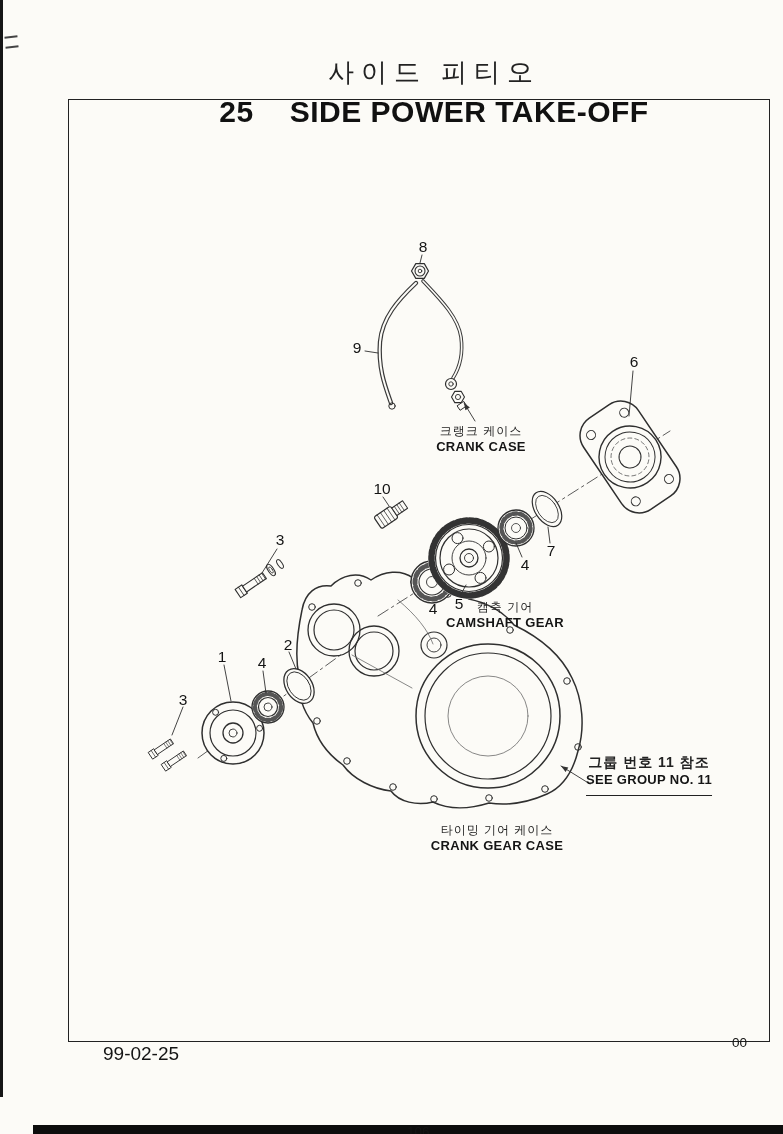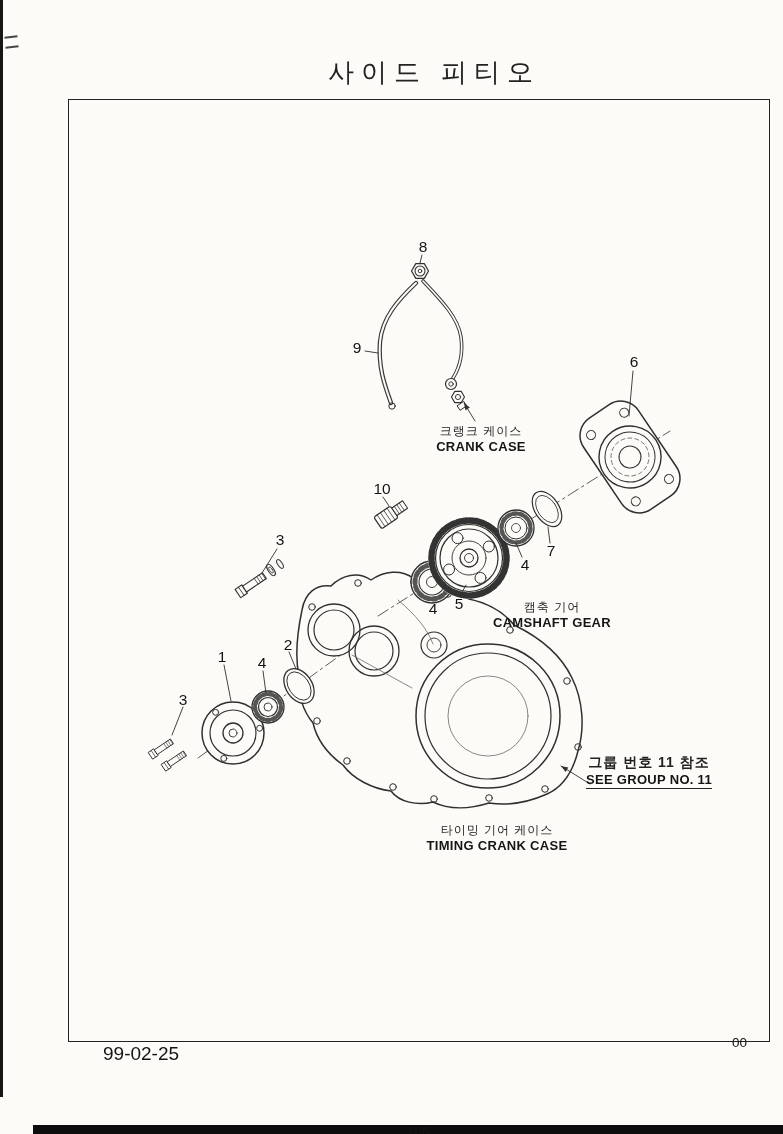--- a/index.html
+++ b/index.html
@@ -25,38 +25,39 @@
 
   .diagram-svg { position:absolute; left:0; top:0; }
 
   
   .annotation-layer { position:absolute; inset:0; pointer-events:none; }
   .callout { position:absolute; transform:translate(-50%,-50%); font-size:15.5px; color:#141414; }
   .part-label { position:absolute; transform:translateX(-50%); text-align:center; white-space:nowrap; line-height:1.2; }
   .lbl-ko { font-size:12px; letter-spacing:1px; color:#222; }
   .lbl-en { font-size:13px; font-weight:700; letter-spacing:0.3px; color:#151515; margin-top:1px; }
   .underline-en .lbl-ko { font-size:14px; font-weight:700; }
-  .underline-en .lbl-en { border-bottom:1.4px solid #222; padding-bottom:1px; }
+  .underline-en .lbl-en { border-bottom:1.4px solid #222; padding-bottom:8px; }
 
   
   .footer-date { position:absolute; left:103px; top:1043px; font-size:19px; }
   .footer-page { position:absolute; left:407px; top:1107px; font-size:13.5px;margin-top:17px; }
   .footer-rev  { position:absolute; left:732px; top:1035px; font-size:13.5px; }
 </style>
 </head>
 <body>
 
 <div class="page">
 
   <div class="scan-edge-left"></div>
   <div class="scan-mark"></div>
   <div class="scan-edge-bottom"></div>
 
   <div class="header">
     <div class="title-ko">사이드 피티오</div>
+    <div class="title-en"><span class="section-no">25</span><span>SIDE POWER TAKE-OFF</span></div>
   </div>
 
   <div class="frame"></div>
 
   <svg class="diagram-svg" width="783" height="1134" viewBox="0 0 783 1134">
     <defs>
       <g id="bolt">
         <rect x="-17" y="-5" width="8" height="10" fill="#fcfbf7" stroke-width="1.1"></rect>
         <rect x="-9" y="-3.5" width="24" height="7" fill="#fcfbf7" stroke-width="1.1"></rect>
         <line x1="-13" y1="-5" x2="-13" y2="5" stroke-width="0.8"></line>
@@ -259,27 +260,27 @@
       <div class="callout" style="left: 525px; top: 565px;">4</div>
       <div class="callout" style="left: 551px; top: 551px;">7</div>
       <div class="callout" style="left: 288px; top: 645px;">2</div>
       <div class="callout" style="left: 262px; top: 663px;">4</div>
       <div class="callout" style="left: 222px; top: 657px;">1</div>
       <div class="callout" style="left: 183px; top: 700px;">3</div>
       <div class="part-label" style="left: 481px; top: 424px;">
         <div class="lbl-ko">크랭크 케이스</div>
         <div class="lbl-en">CRANK CASE</div>
       </div>
-      <div class="part-label" style="left: 552px; top: 600px; text-align: center;">
+      <div class="part-label" style="left: 505px; top: 600px; text-align: center;">
         <div class="lbl-ko">캠축 기어</div>
         <div class="lbl-en">CAMSHAFT GEAR</div>
       </div>
       <div class="part-label" style="left: 497px; top: 823px;">
         <div class="lbl-ko">타이밍 기어 케이스</div>
-        <div class="lbl-en">TIMING CRANK CASE</div>
+        <div class="lbl-en">CRANK GEAR CASE</div>
       </div>
       <div class="part-label underline-en" style="left: 649px; top: 754px;">
         <div class="lbl-ko">그룹 번호 11 참조</div>
         <div class="lbl-en">SEE GROUP NO. 11</div>
       </div>
     </div>
 
   <div class="footer-date">99-02-25</div>
   <div class="footer-page">106</div>
   <div class="footer-rev">00</div>

